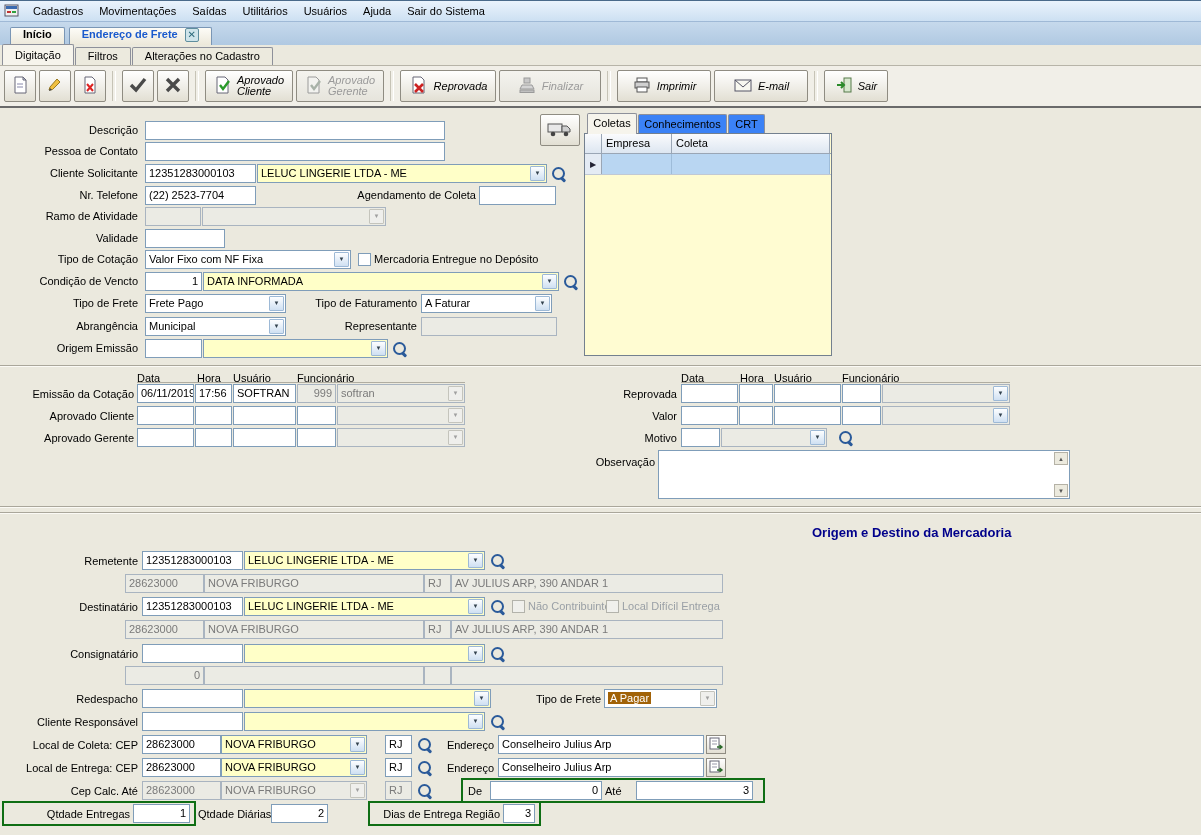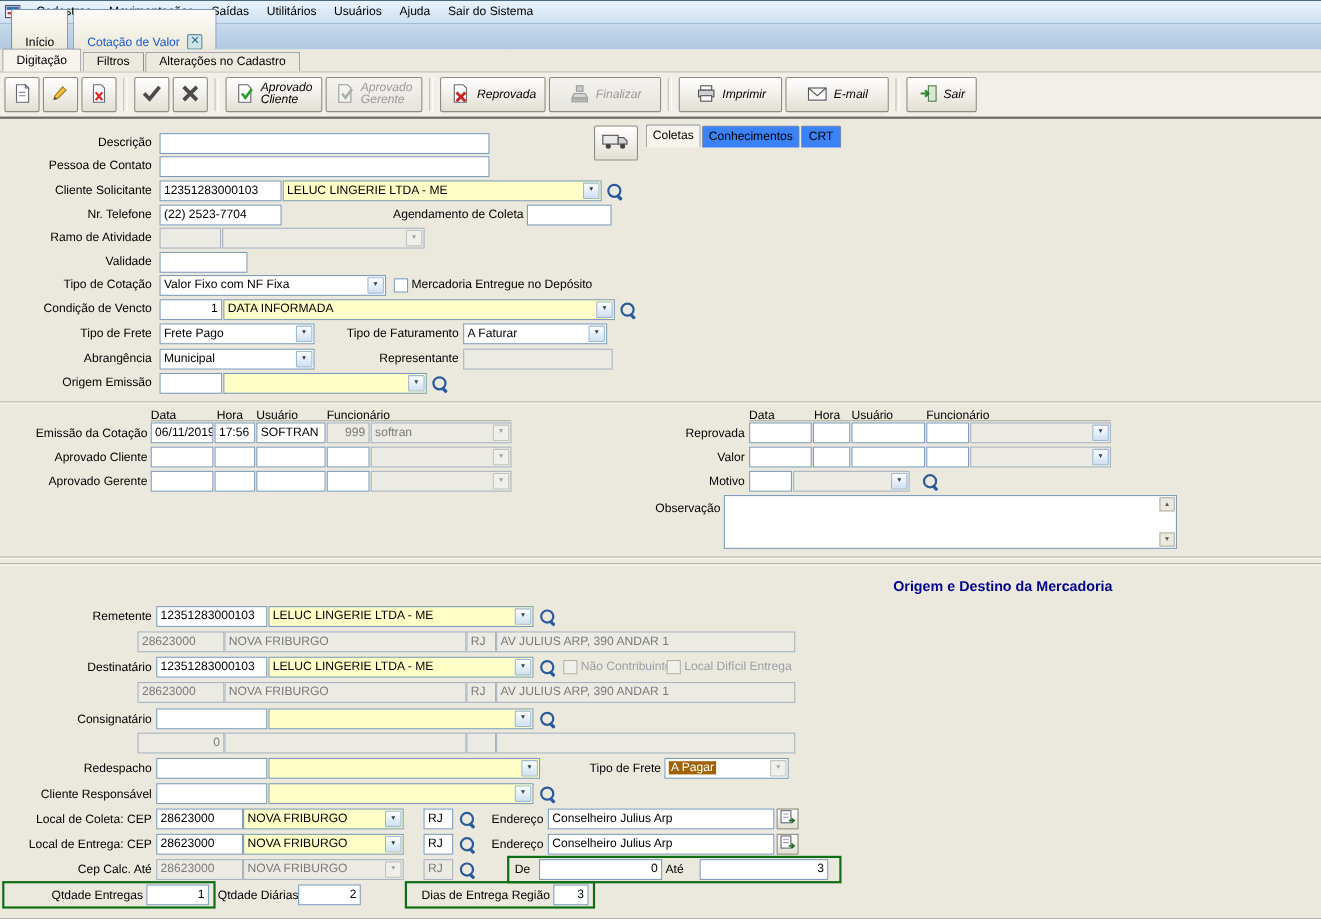--- a/index.html
+++ b/index.html
@@ -10,22 +10,22 @@
   
   .menubar { position:absolute; top:0; left:0; width:100%; height:21px;
     background:linear-gradient(#eaf3fc,#cde0f2); border-bottom:1px solid #9fb9d6;
     display:flex; align-items:center; padding-left:4px; }
   .appicon { display:flex; margin-right:5px; }
   .menu-item { padding:0 8px; line-height:20px; cursor:default; }
 
   
   .tabstrip { position:absolute; top:21px; left:0; width:100%; height:23px;
     background:linear-gradient(#c6d9ec,#b0c9e2); display:flex; align-items:flex-end; padding-left:10px; gap:4px; }
-  .doc-tab { height:37px; border:1px solid #7a96b5; border-bottom:none; border-radius:2px 2px 0 0;
-    background:linear-gradient(#fdfcf7,#ece8da); padding:0 12px; display:flex; align-items:flex-end; gap:7px; }
+  .doc-tab { height:18px; border:1px solid #7a96b5; border-bottom:none; border-radius:2px 2px 0 0;
+    background:linear-gradient(#fdfcf7,#ece8da); padding:0 12px; display:flex; align-items:flex-start; gap:7px;font-weight:bold; }
   .doc-tab .blue { color:#1a5acd; }
   .tab-close { width:14px; height:14px; border:1px solid #5f8e9e; background:#cfe4ea; color:#2c6a7a;
     font-size:10px; line-height:12px; text-align:center; border-radius:2px; }
 
   
   .subtabstrip { position:absolute; top:44px; left:0; width:100%; height:21px; background:#ebe9de;
     display:flex; align-items:flex-end; padding-left:2px; border-bottom:1px solid #b7b4a8; }
   .sub-tab { border:1px solid #8d909a; border-bottom:none; border-radius:2px 2px 0 0;
     background:#eceade; padding:0 12px; height:18px; line-height:17px; margin-right:1px; }
   .sub-tab.active { background:#f6f4ec; height:21px; line-height:20px; font-weight:normal; position:relative; z-index:2; }
@@ -105,21 +105,21 @@
     <span class="menu-item">Usuários</span>
     <span class="menu-item">Ajuda</span>
     <span class="menu-item">Sair do Sistema</span>
   </div>
 
   <div class="tabstrip">
     <div class="doc-tab">
       <span>Início</span>
     </div>
     <div class="doc-tab">
-      <span class="blue">Cotação de Valor</span>
+      <span class="blue">Endereço de Frete</span>
       <span class="tab-close">✕</span>
     </div>
   </div>
 
   <div class="subtabstrip">
     <div class="sub-tab active"><span>Digitação</span></div>
     <div class="sub-tab"><span>Filtros</span></div>
     <div class="sub-tab"><span>Alterações no Cadastro</span></div>
   </div>
 
@@ -290,20 +290,32 @@
           <path d="M15 5 h5 l3 3 v3 h-8 z" fill="#d0d0d0" stroke="#555"></path>
           <circle cx="6" cy="13" r="2.3" fill="#444"></circle>
           <circle cx="19" cy="13" r="2.3" fill="#444"></circle>
         </svg></span>
   </div>
 
   <div class="col-tab active" style="left:587px;top:112px;width:50px"><span>Coletas</span></div>
   <div class="col-tab" style="left:638px;top:113px;width:89px"><span>Conhecimentos</span></div>
   <div class="col-tab" style="left:728px;top:113px;width:37px"><span>CRT</span></div>
 
+  <div class="grid-panel" style="left:584px;top:132px;width:248px;height:223px">
+    <div class="grid-head">
+      <div class="gsel" style="background:linear-gradient(#fafbfd,#dde6f1)"></div>
+      <div class="ghc" style="width:70px">Empresa</div>
+      <div class="ghc" style="width:158px">Coleta</div>
+    </div>
+    <div class="grow">
+      <div class="gsel">▶</div>
+      <div class="gcell" style="width:70px"></div>
+      <div class="gcell" style="width:158px"></div>
+    </div>
+  </div>
 
   <div class="etch" style="top:364px"></div>
 
   <span class="lab" style="left:137px;top:368px;width:45px;text-align:left">Data</span>
   <span class="lab" style="left:197px;top:368px;width:34px;text-align:left">Hora</span>
   <span class="lab" style="left:233px;top:368px;width:60px;text-align:left">Usuário</span>
   <span class="lab" style="left:297px;top:368px;width:70px;text-align:left">Funcionário</span>
   <div class="hline" style="left:137px;top:381px;width:328px"></div>
 
   <span class="lab" style="left:0;top:384px;width:134px">Emissão da Cotação</span>

